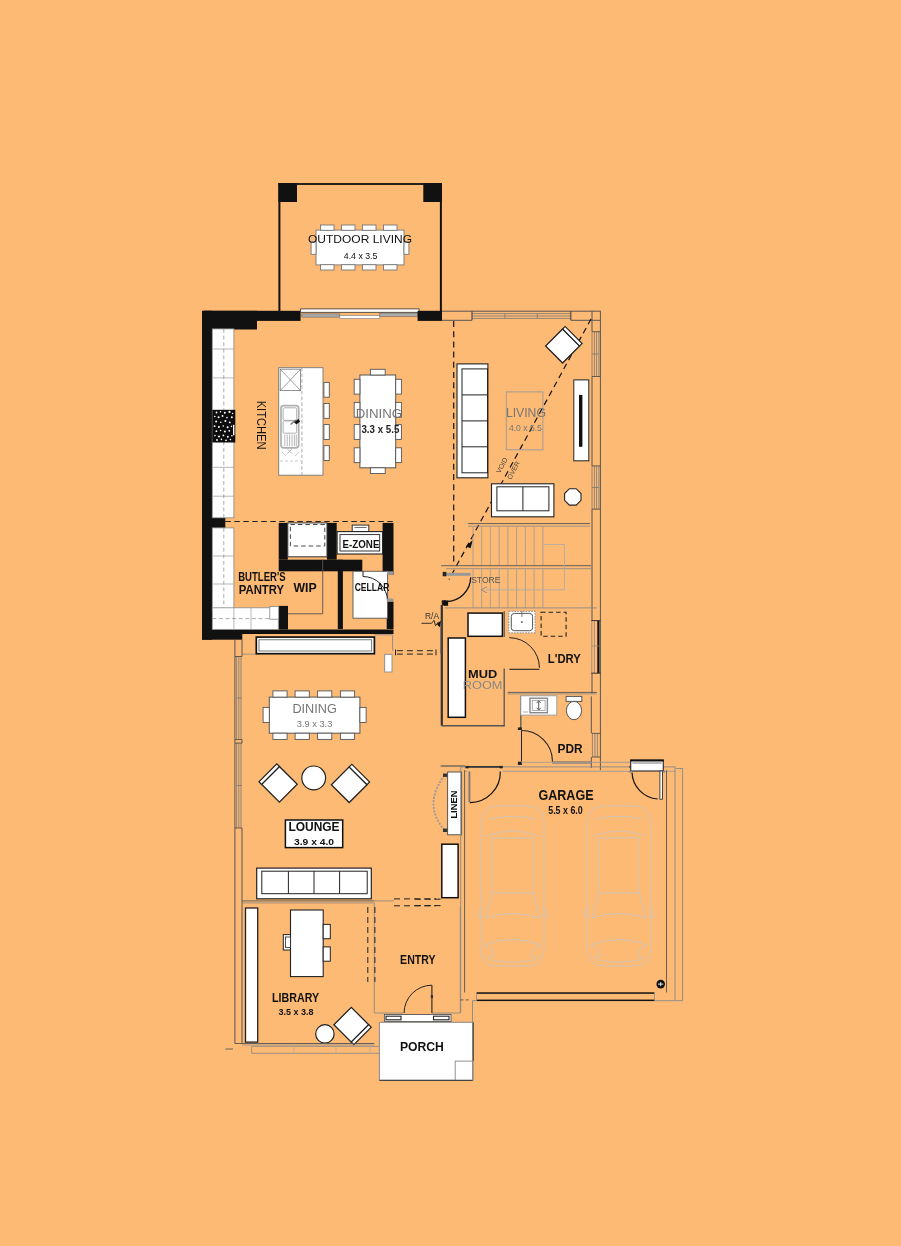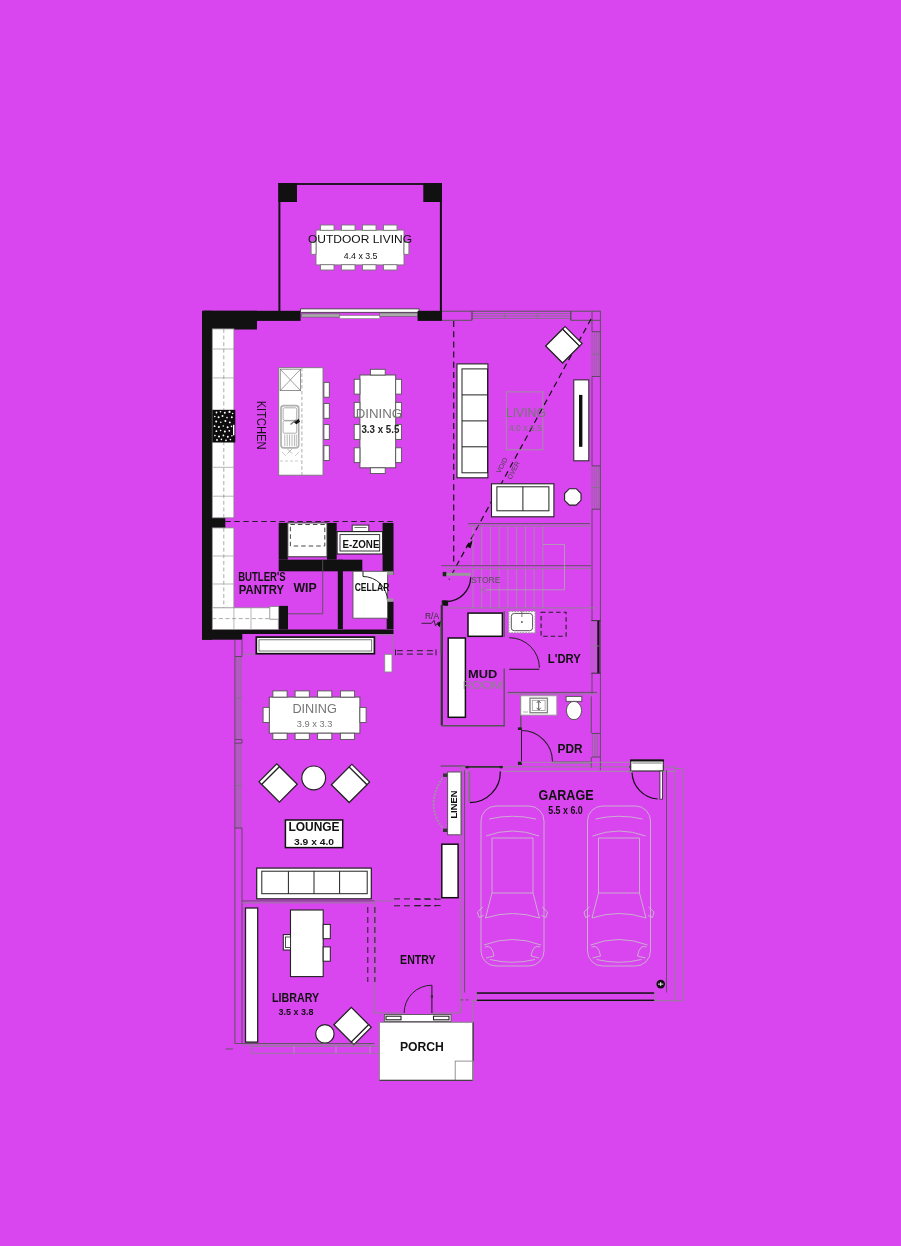--- a/index.html
+++ b/index.html
@@ -1,16 +1,16 @@
 <!DOCTYPE html>
 <html><head>
 <meta charset="utf-8">
 <style>
   html,body{margin:0;padding:0;background:#fff;}
-  .page{width:901px;height:1246px;position:relative;background:#d946ef;overflow:hidden;}
+  .page{width:901px;height:1246px;position:relative;background:#fdba74;overflow:hidden;}
   svg{display:block;}
   text{font-family:"Liberation Sans", sans-serif;}
 </style>
 </head>
 <body>
 <div class="page">
 <svg width="901" height="1246" viewBox="0 0 901 1246">
 
 <g>
 

